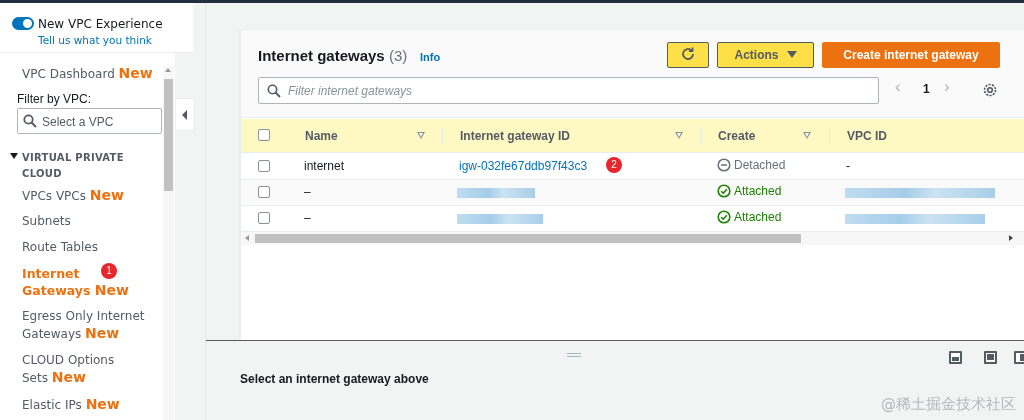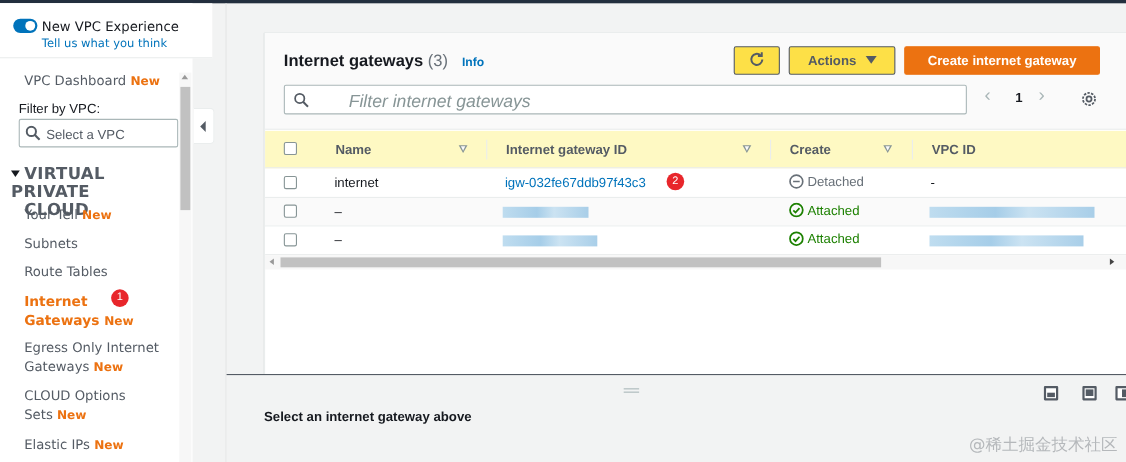--- a/index.html
+++ b/index.html
@@ -9,27 +9,27 @@
   
   .sidebar { position: absolute; left: 0; top: 3px; width: 175px; height: 417px; background: #ffffff; }
   .exp-box { position: absolute; left: 0; top: 0; width: 193px; height: 50px; background: #fff; border-bottom: 1px solid #eaeded; }
   .toggle { position: absolute; left: 12px; top: 14px; width: 22px; height: 13px; border-radius: 7px; background: #0073bb; }
   .toggle::after { content: ""; position: absolute; right: 2px; top: 2px; width: 9px; height: 9px; border-radius: 50%; background: #fff; }
   .exp-title { position: absolute; left: 38px; top: 14px; font-size: 12px; color: #16191f; }
   .exp-link { position: absolute; left: 38px; top: 31px; font-size: 10.5px; color: #0073bb; cursor: pointer; }
 
   .nav { position: absolute; left: 0; top: 52px; width: 163px; height: 365px; overflow: hidden; font-family: "DejaVu Sans", sans-serif; }
   .nav-item { position: absolute; left: 22px; font-size: 12px; color: #545b64; line-height: 17px; cursor: pointer; }
-  .new { color: #ec7211; font-weight: bold; font-size: 11px; }
+  .new { color: #ec7211; font-weight: bold; font-size: 14px; }
   .nav-item.active { color: #ec7211; font-weight: bold; font-size: 12.5px; }
   .filter-label { position: absolute; left: 17px; top: 37px; font-size: 12px; color: #16191f; font-family: "Liberation Sans", sans-serif; }
   .vpc-select { position: absolute; left: 17px; top: 53px; width: 145px; height: 26px; border: 1px solid #aab7b8; border-radius: 2px; background: #fff; }
   .vpc-select .mag { position: absolute; left: 5px; top: 5px; }
   .vpc-select span.ph { position: absolute; left: 24px; top: 6px; font-size: 12px; color: #545b64; font-family: "Liberation Sans", sans-serif; }
-  .section-head { position: absolute; left: 10px; top: 95px; font-size: 15px; font-weight: bold; color: #545b64; line-height: 16px; letter-spacing: 0.3px; }
+  .section-head { position: absolute; left: 10px; top: 95px; font-size: 10px; font-weight: bold; color: #545b64; line-height: 16px; letter-spacing: 0.3px; }
   .section-head .tri { display: inline-block; width: 0; height: 0; border-left: 4px solid transparent; border-right: 4px solid transparent; border-top: 6px solid #16191f; margin-right: 4px; vertical-align: 2px; }
   .badge { position: absolute; width: 16px; height: 16px; border-radius: 50%; background: #e8262b; color: #fff; font-size: 10px; text-align: center; line-height: 16px; font-family: "Liberation Sans", sans-serif; }
 
   .sb-scroll { position: absolute; left: 163px; top: 63px; width: 11px; height: 355px; background: #f7f7f7; }
   .sb-scroll .arr { position: absolute; left: 2px; top: 2px; width: 0; height: 0; border-left: 3px solid transparent; border-right: 3px solid transparent; border-bottom: 4px solid #999; }
   .sb-scroll .thumb { position: absolute; left: 1px; top: 13px; width: 9px; height: 112px; background: #c1c1c1; }
 
   .collapse-btn { position: absolute; left: 176px; top: 98px; width: 19px; height: 33px; background: #fff; border: 1px solid #eaeded; border-left: none; border-radius: 0 4px 4px 0; cursor: pointer; }
   .collapse-btn::after { content: ""; position: absolute; left: 6px; top: 11px; width: 0; height: 0; border-top: 5px solid transparent; border-bottom: 5px solid transparent; border-right: 5px solid #545b64; }
   .divider-v { position: absolute; left: 205px; top: 3px; width: 1px; height: 417px; background: #e4e6e6; }
@@ -40,21 +40,21 @@
   .panel-title { position: absolute; left: 17px; top: 17px; font-size: 15px; font-weight: bold; color: #16191f; font-family: "Liberation Sans", sans-serif; }
   .panel-title .count { font-weight: normal; color: #687078; }
   .info-link { position: absolute; left: 179px; top: 21px; font-size: 11px; color: #0073bb; font-weight: bold; cursor: pointer; font-family: "Liberation Sans", sans-serif; }
   .btn { position: absolute; height: 26px; border: 1px solid #545b64; border-radius: 2px; background: #fde047; font-size: 12px; font-weight: bold; color: #545b64; text-align: center; line-height: 24px; cursor: pointer; font-family: "Liberation Sans", sans-serif; }
   .btn-refresh { left: 426px; top: 12px; width: 42px; }
   .btn-actions { left: 476px; top: 12px; width: 97px; }
   .btn-actions .caret { display: inline-block; width: 0; height: 0; border-left: 5px solid transparent; border-right: 5px solid transparent; border-top: 7px solid #545b64; margin-left: 8px; vertical-align: 1px; }
   .btn-create { left: 581px; top: 12px; width: 178px; background: #ec7211; border-color: #ec7211; color: #fff; }
   .filter { position: absolute; left: 17px; top: 47px; width: 621px; height: 27px; border: 1px solid #aab7b8; border-radius: 2px; background: #fff; }
   .filter .mag { position: absolute; left: 8px; top: 6px; }
-  .filter .ph { position: absolute; left: 29px; top: 6px; font-size: 16px; font-style: italic; color: #879596; font-family: "Liberation Sans", sans-serif; margin-left: 29px; }
+  .filter .ph { position: absolute; left: 29px; top: 6px; font-size: 12px; font-style: italic; color: #879596; font-family: "Liberation Sans", sans-serif; }
   .pager { position: absolute; top: 50px; font-size: 13px; font-family: "Liberation Sans", sans-serif; cursor: pointer; }
   .pager.prev { left: 654px; color: #aab7b8; font-size: 17px; top: 47px; }
   .pager.num { left: 682px; font-weight: bold; color: #16191f; top: 52px; font-size: 12px; }
   .pager.next { left: 703px; color: #aab7b8; font-size: 17px; top: 47px; }
   .gear { position: absolute; left: 741px; top: 52px; cursor: pointer; }
 
   
   .thead { position: absolute; left: 0; top: 89px; width: 100%; height: 34px; background: #fef9c3; border-bottom: 1px solid #eaeded; }
   .th { position: absolute; top: 10px; font-size: 12px; font-weight: bold; color: #545b64; font-family: "Liberation Sans", sans-serif; }
   .sort { position: absolute; top: 13px; width: 0; height: 0; border-left: 4px solid transparent; border-right: 4px solid transparent; border-top: 7px solid #879596; }
@@ -112,21 +112,21 @@
         </svg>
       <span class="ph">Select a VPC</span>
     </div>
 
     <div class="section-head">
       <span class="tri"></span><span>VIRTUAL PRIVATE</span><br>
       <span style="margin-left:12px;">CLOUD</span>
     </div>
 
     <div class="nav-item" style="top:132px;">
-      <span>Your Tell</span>
+      <span>VPCs VPCs</span>
       <span class="new">New</span>
     </div>
     <div class="nav-item" style="top:158px;">
       <span>Subnets</span>
     </div>
     <div class="nav-item" style="top:184px;">
       <span>Route Tables</span>
     </div>
     <div class="nav-item active" style="top:210px;">
       <span>Internet</span><br>

